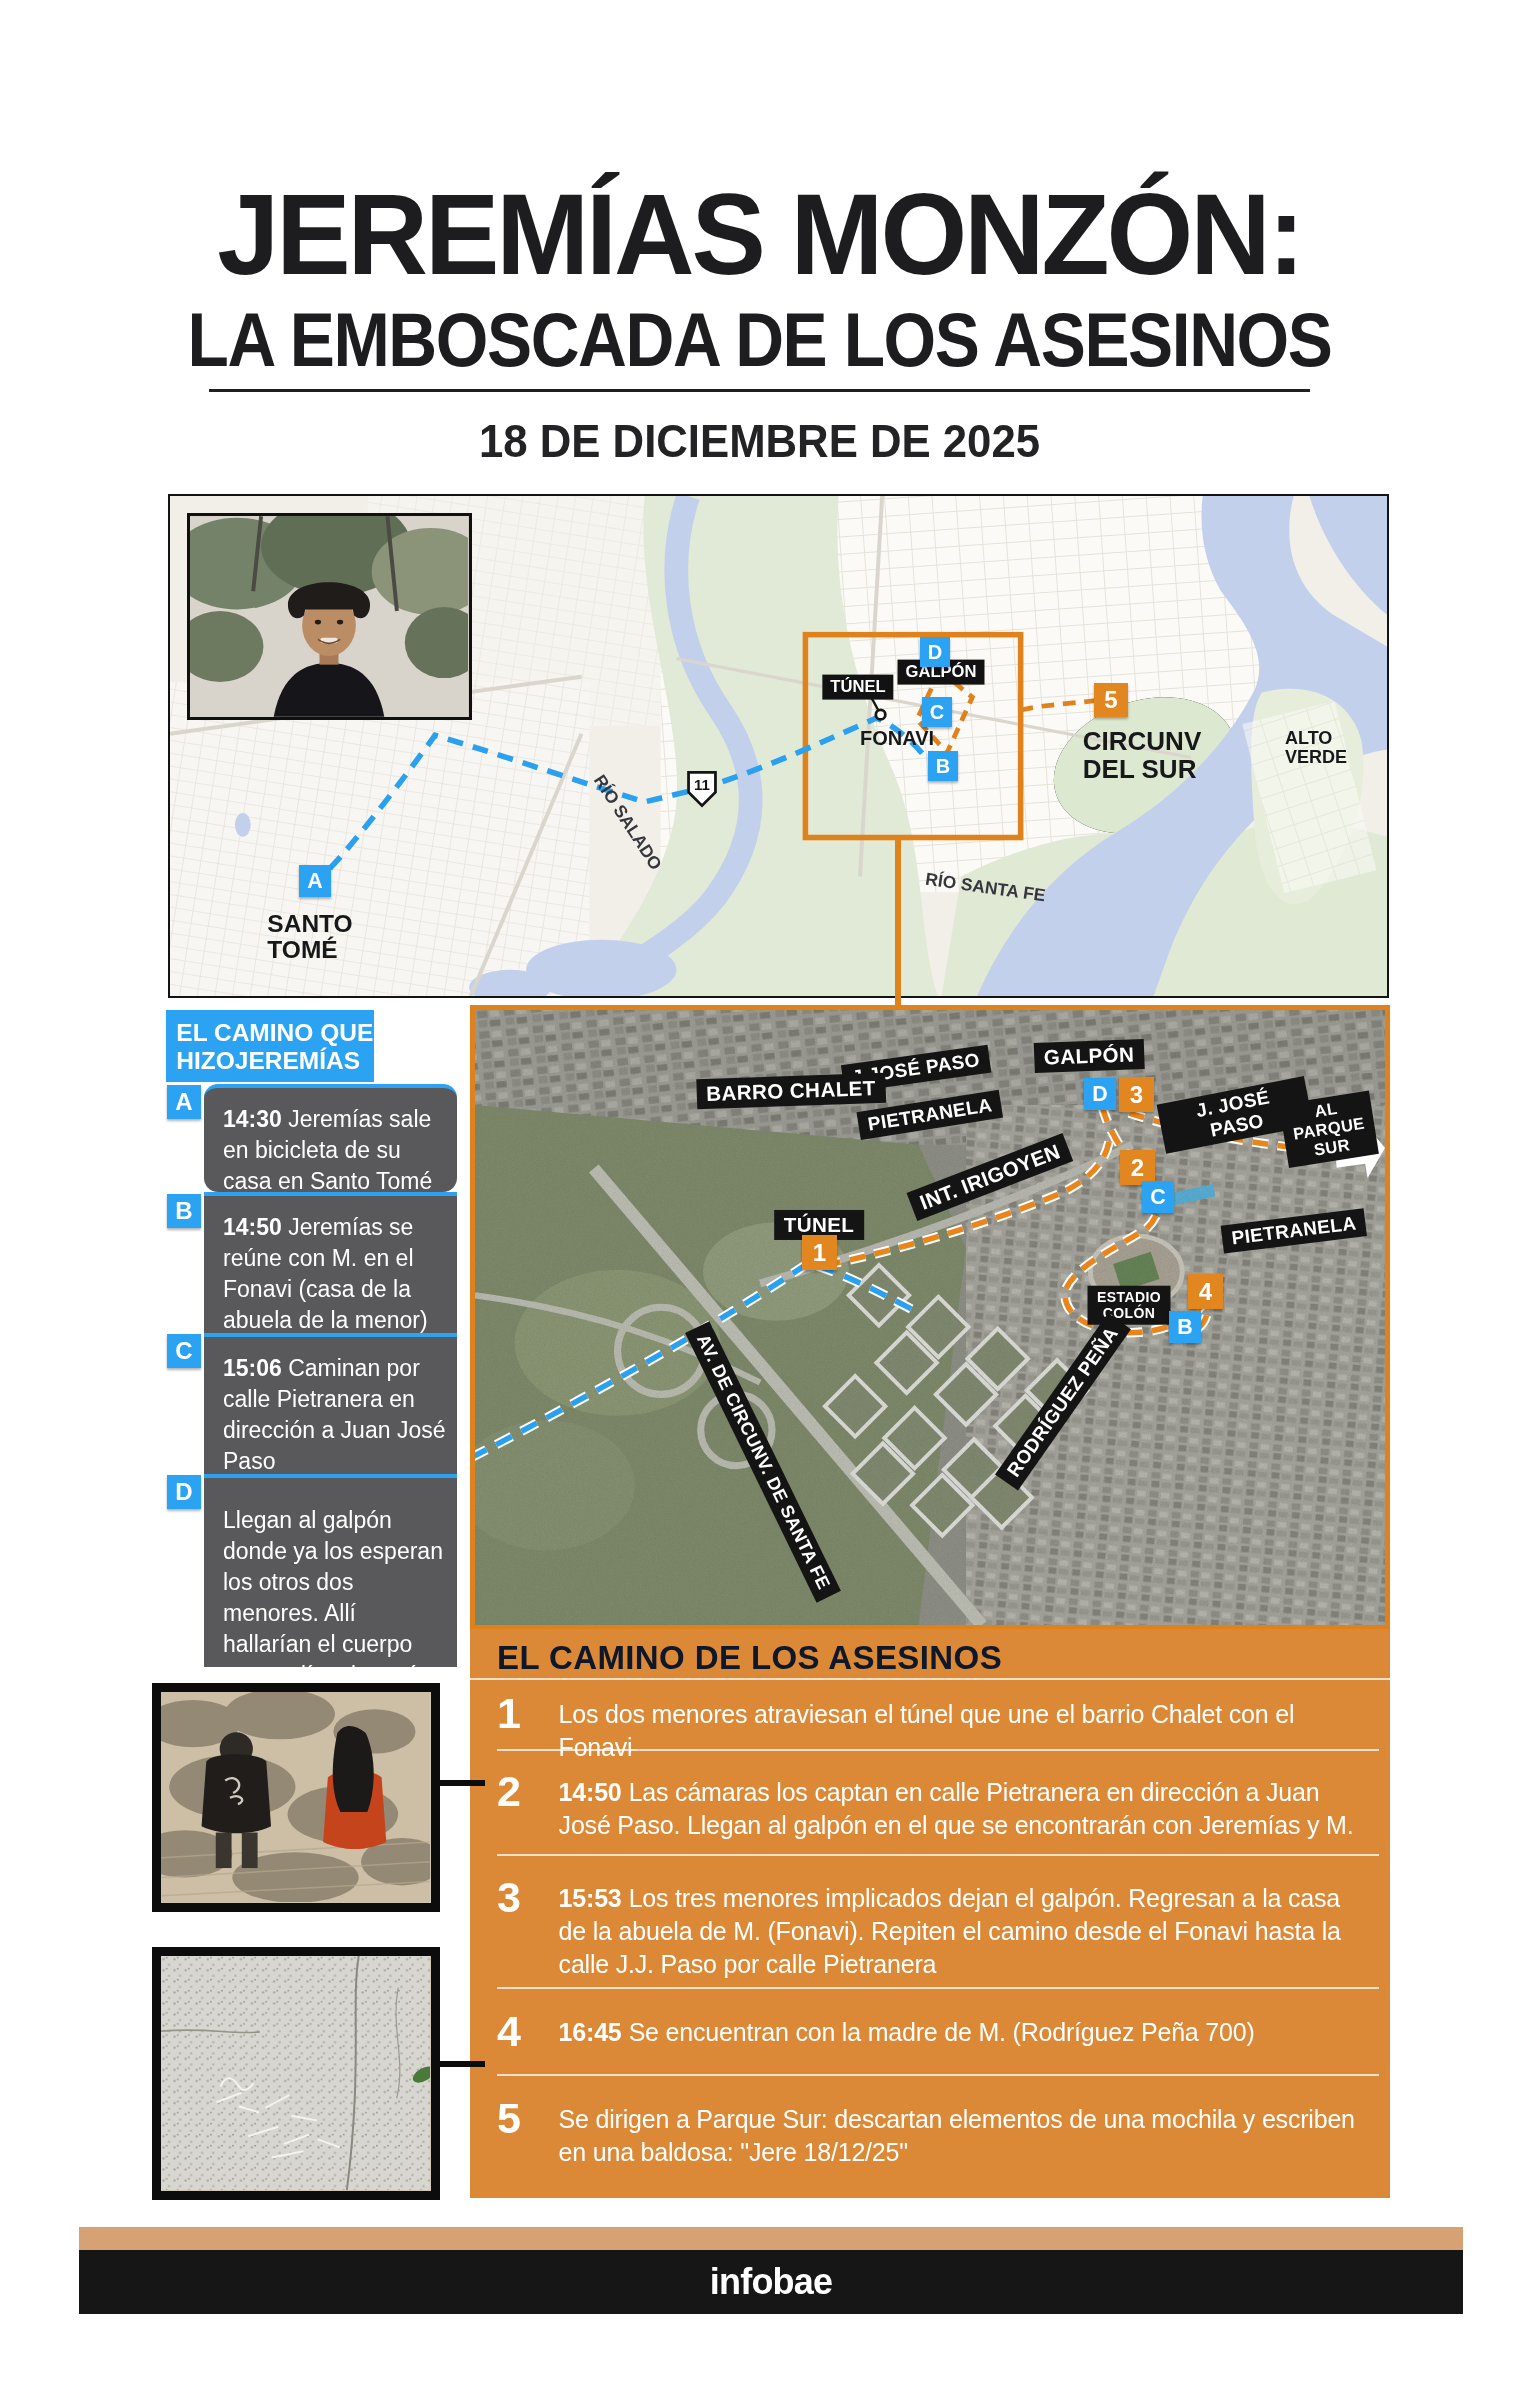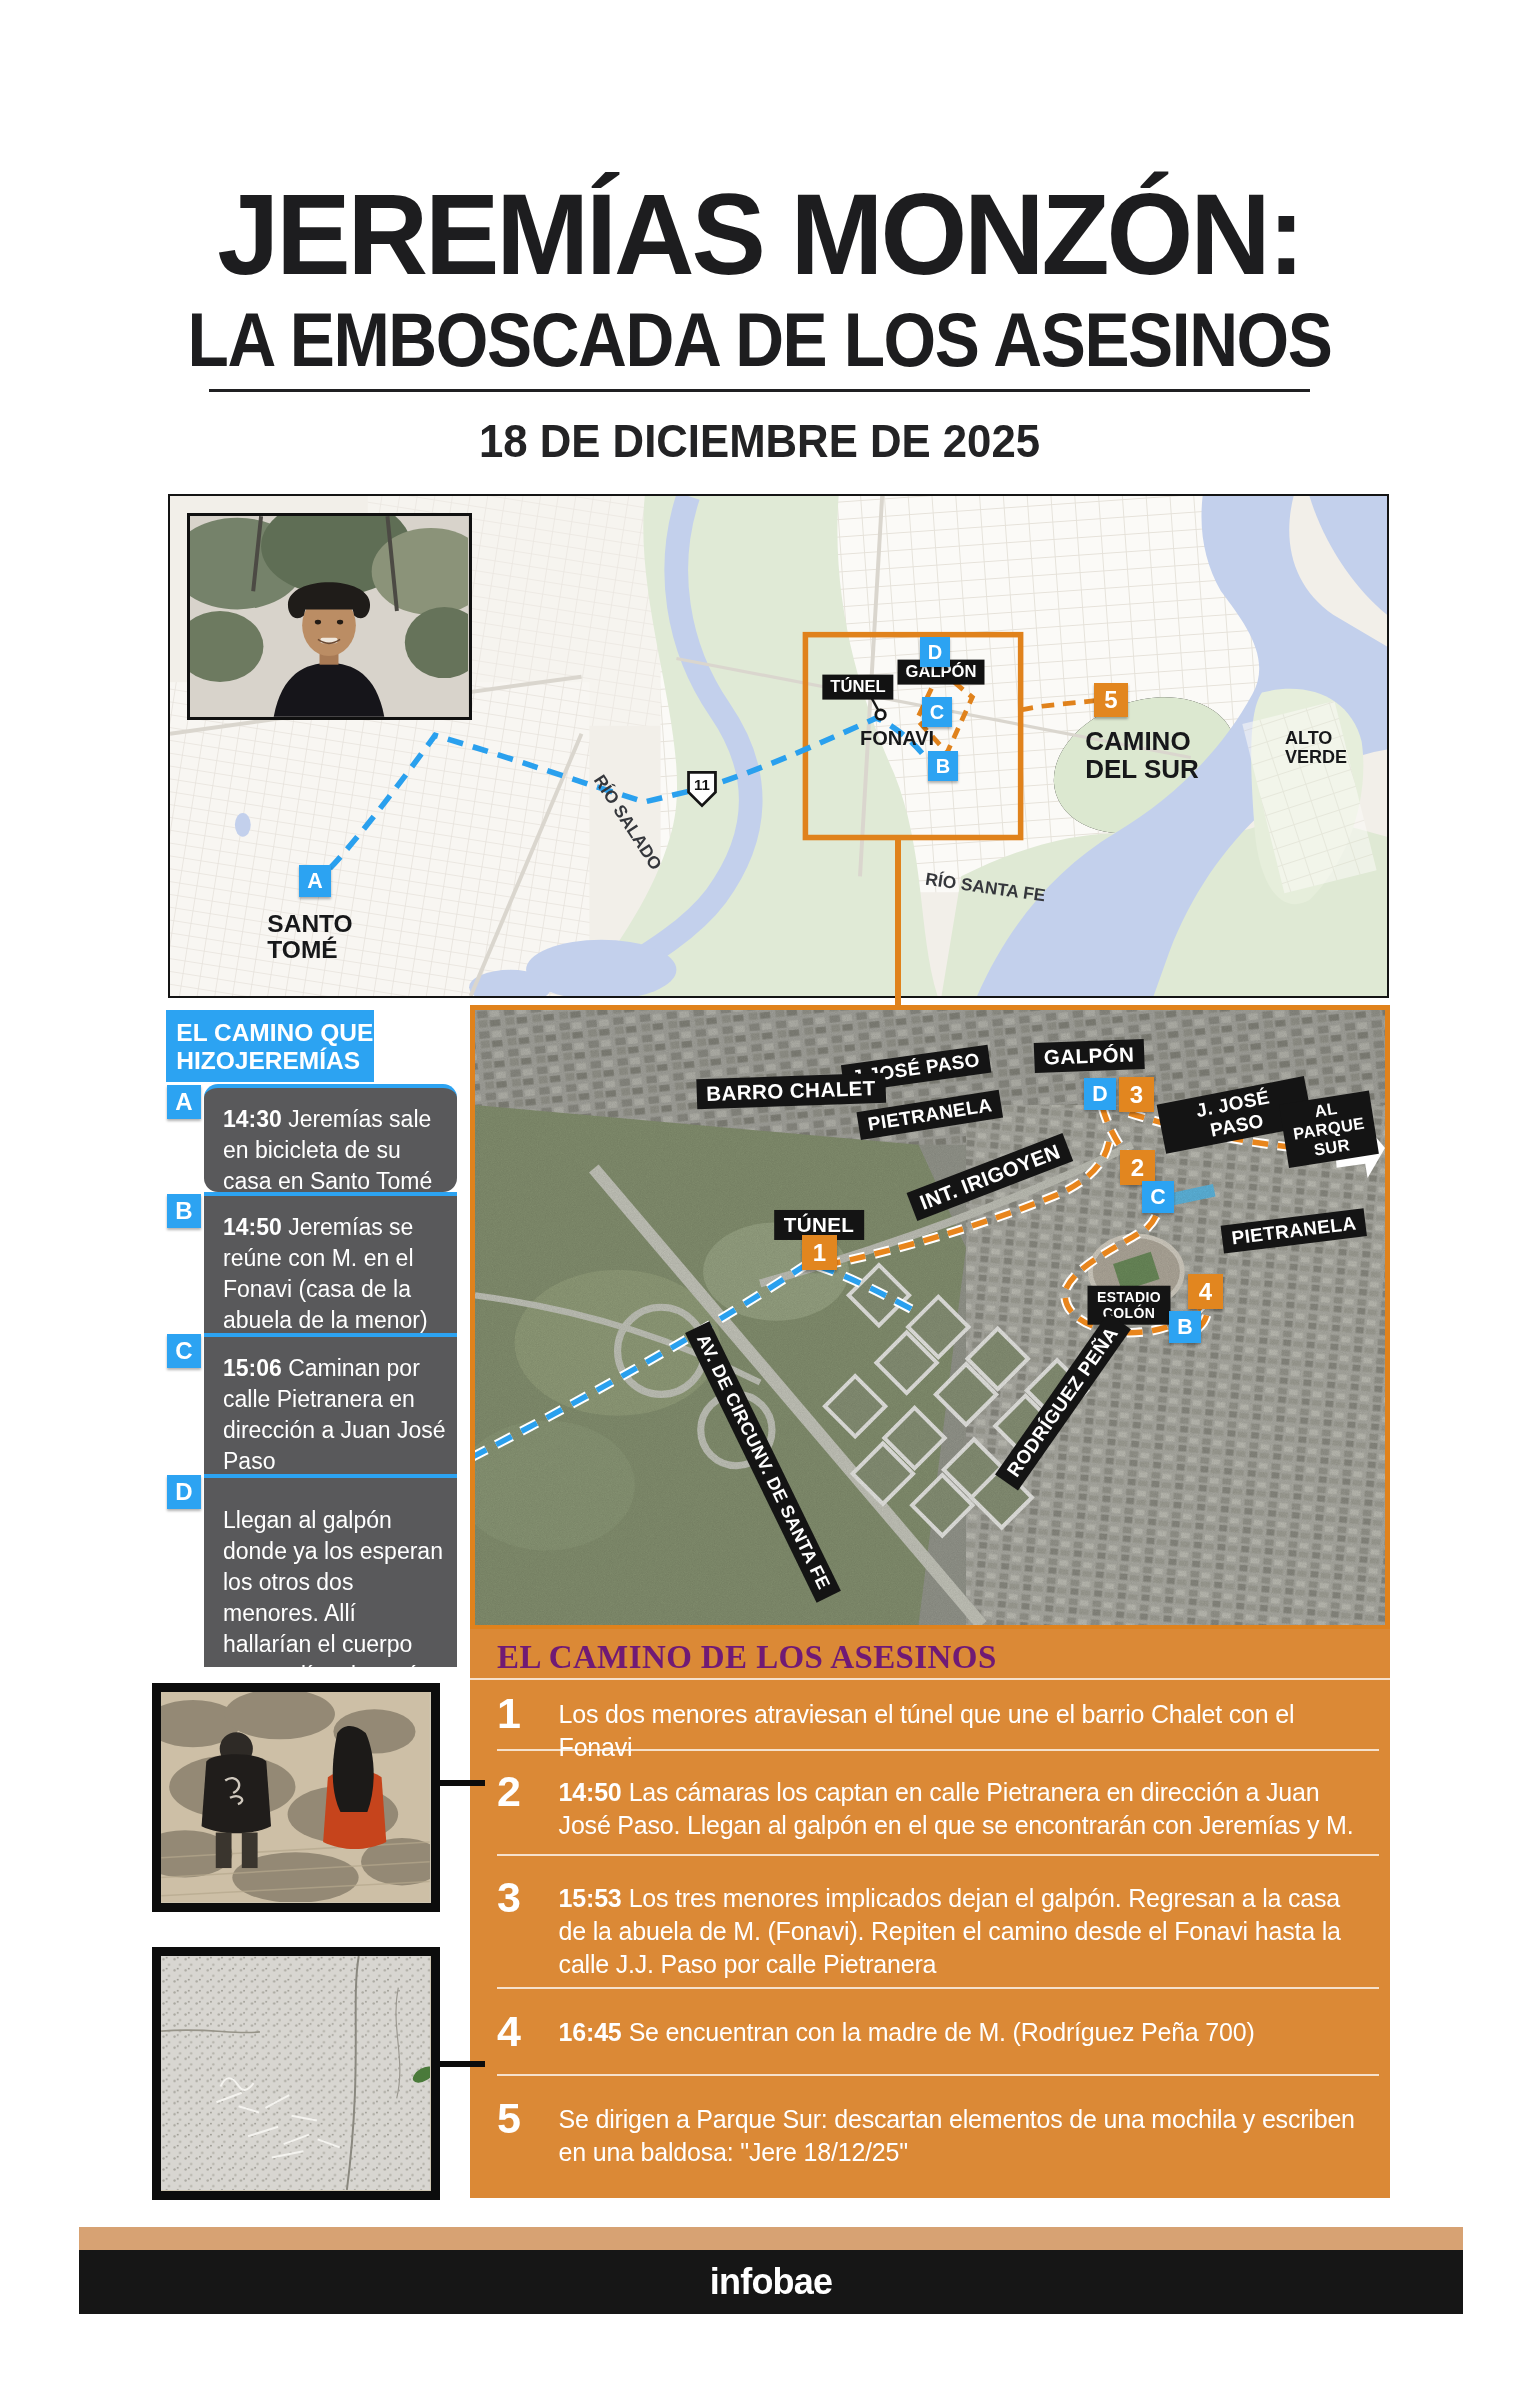--- a/index.html
+++ b/index.html
@@ -39,21 +39,21 @@
   .sb-letter{left:167px;width:34px;height:34px;font-size:24px;z-index:3;}
   
   .satmap{left:470px;top:1005px;width:920px;height:625px;border:5.5px solid #E0821C;background:#97998f;
           box-sizing:border-box;overflow:hidden;}
   .satmap svg.base{position:absolute;left:0;top:0;width:100%;height:100%;}
   .maplab{position:absolute;transform:translate(-50%,-50%);background:#141414;color:#fff;font-weight:bold;
           padding:3.2px 9.5px;white-space:pre-line;text-align:center;letter-spacing:0.4px;line-height:1.15;z-index:2;}
   .satmap .sq{z-index:3;}
   
   .panel{left:470px;top:1629px;width:920px;height:569px;background:#DB8936;box-sizing:border-box;}
-  .panel-header{position:absolute;left:27px;top:9.5px;font-size:33px;font-weight:bold;color:#701a75;letter-spacing:0.4px;font-family:Liberation Serif, serif;}
+  .panel-header{position:absolute;left:27px;top:9.5px;font-size:33px;font-weight:bold;color:#0f172a;letter-spacing:0.4px;}
   .psep{position:absolute;left:27px;right:11px;height:2.4px;background:rgba(255,255,255,.75);}
   .krow{position:absolute;left:27px;right:20.6px;display:flex;gap:20.6px;color:#fff;}
   .knum{flex:none;width:41px;font-size:43px;font-weight:bold;line-height:1;}
   .ktext{font-size:25px;line-height:1.32;padding-top:5.5px;letter-spacing:-0.2px;}
   .ktext b{font-weight:bold;margin-right:7.1px;}
   .ktext b:empty{margin-right:0;}
   
   .photo{left:152px;width:288px;border:9.5px solid #0c0c0c;box-sizing:border-box;background:#cfc6b2;overflow:hidden;}
   .photo svg{display:block;}
   .connector{background:#0c0c0c;z-index:6;}
@@ -137,21 +137,21 @@
           <ellipse cx="-14" cy="-36" rx="4" ry="3" fill="#241c15"></ellipse>
           <ellipse cx="14" cy="-36" rx="4" ry="3" fill="#241c15"></ellipse>
           <rect x="-11" y="-16" width="22" height="7" rx="3" fill="#efe7dc"></rect>
           <path d="M-14,-14 Q0,-4 14,-14" stroke="#6b4a33" stroke-width="2" fill="none"></path>
         </g>
       </svg>
     </div>
 
     <div class="cityname" style="left:140px;top:441px;font-size:24.5px;">SANTO
 TOMÉ</div>
-    <div class="cityname" style="left:972px;top:259px;font-size:26px;">CAMINO
+    <div class="cityname" style="left:972px;top:259px;font-size:26px;">CIRCUNV
 DEL SUR</div>
     <div class="cityname" style="left:1146px;top:252px;font-size:18px;">ALTO
 VERDE</div>
     <div class="watername" style="left:403px;top:316px;font-size:17.4px;transform:rotate(57deg);">RÍO SALADO</div>
     <div class="watername" style="left:755px;top:381px;font-size:17.4px;transform:rotate(8deg);">RÍO SANTA FE</div>
     <div class="pill" style="left:688px;top:191px;font-size:16.6px;">TÚNEL</div>
     <div class="pill" style="left:771px;top:176px;font-size:16.6px;">GALPÓN</div>
     <div class="cityname" style="left:727px;top:243px;font-size:20px;">FONAVI</div>
 
     <svg class="abs" style="left:516px;top:274px;" width="32" height="38" viewBox="0 0 40 48">

